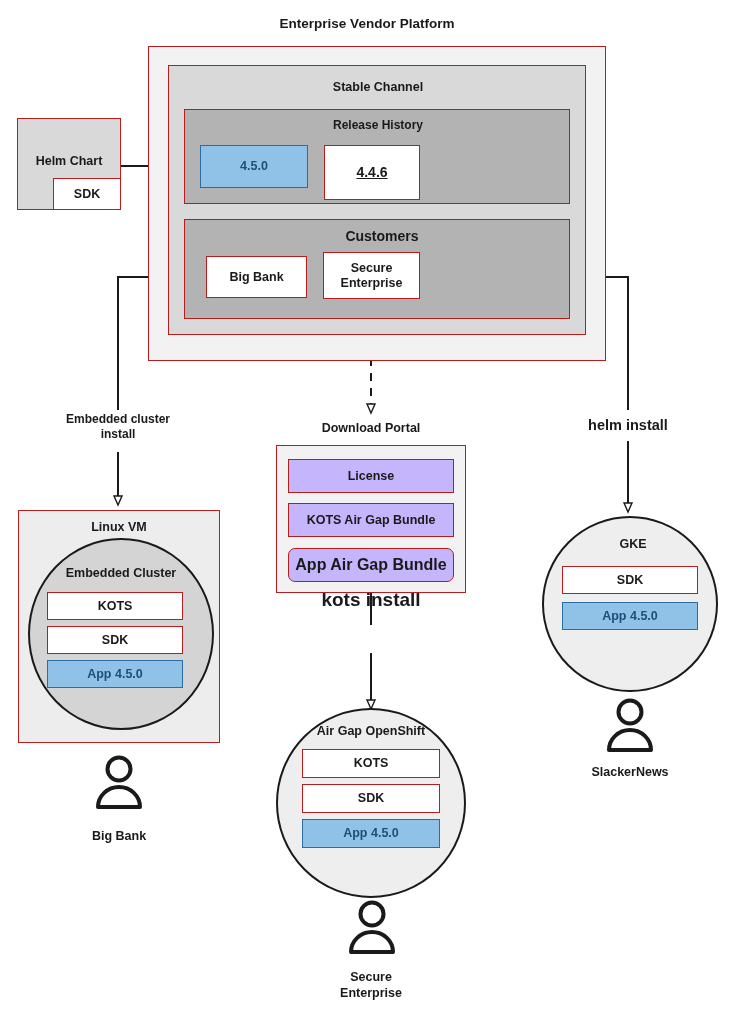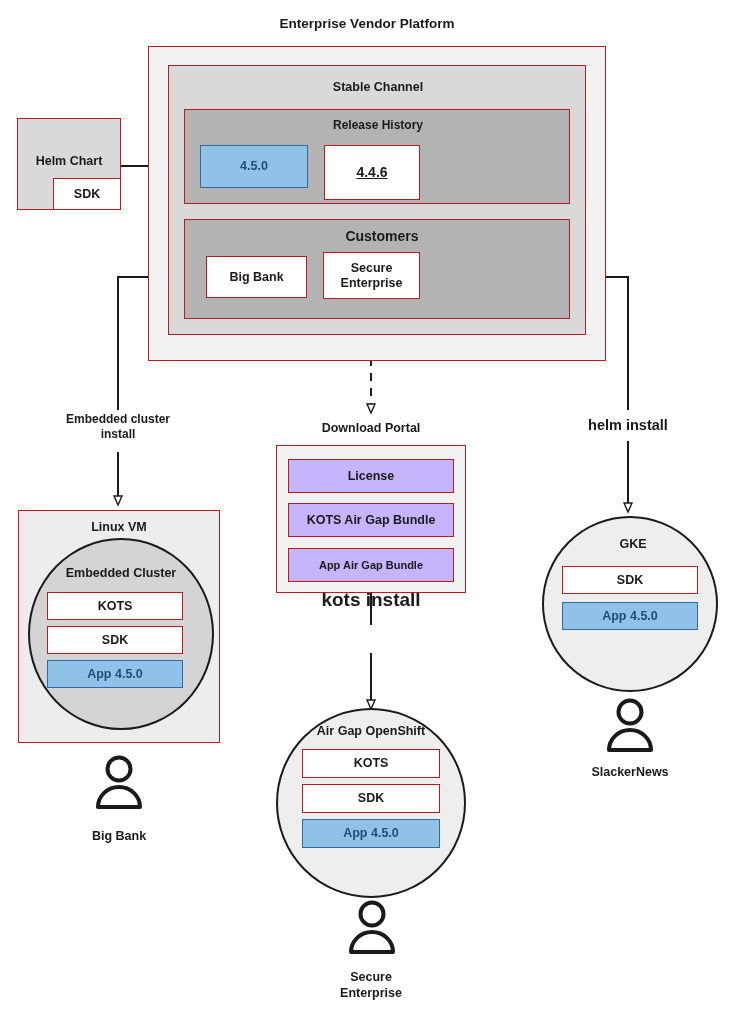--- a/index.html
+++ b/index.html
@@ -134,21 +134,21 @@
 install</div>
 
   <div class="label mono" style="left:296px; top:588px; width:150px; font-size:19px;">kots install</div>
 
   <div class="label mono" style="left:553px; top:416px; width:150px; font-size:14.5px;">helm install</div>
 
   <div class="label" style="left:296px; top:421px; width:150px; font-size:12.5px;">Download Portal</div>
   <div class="box fill-platform" style="left:276px; top:445px; width:190px; height:148px;"></div>
   <div class="box fill-light" style="left:288px; top:459px; width:166px; height:34px; font-size:12.5px;">License</div>
   <div class="box fill-light" style="left:288px; top:503px; width:166px; height:34px; font-size:12.5px;">KOTS Air Gap Bundle</div>
-  <div class="box fill-light" style="left:288px; top:548px; width:166px; height:34px; font-size:11px;">App Air Gap Bundle</div>
+  <div class="box fill-light" style="left:288px; top:548px; width:166px; height:34px; font-size:16px;border-radius:7px;">App Air Gap Bundle</div>
 
   <div class="box fill-vm" style="left:18px; top:510px; width:202px; height:233px;"></div>
   <div class="label" style="left:44px; top:520px; width:150px; font-size:12.5px;">Linux VM</div>
   <div class="circle fill-cluster" style="left:28px; top:538px; width:186px; height:192px;"></div>
   <div class="label" style="left:46px; top:566px; width:150px; font-size:12.5px;">Embedded Cluster</div>
   <div class="box fill-white" style="left:47px; top:592px; width:136px; height:28px; font-size:12.5px;">KOTS</div>
   <div class="box fill-white" style="left:47px; top:626px; width:136px; height:28px; font-size:12.5px;">SDK</div>
   <div class="box fill-blue" style="left:47px; top:660px; width:136px; height:28px; font-size:12.5px;">App 4.5.0</div>
 
   <svg class="person" style="left:92px; top:755px;" width="54" height="56" viewBox="0 0 54 56">

